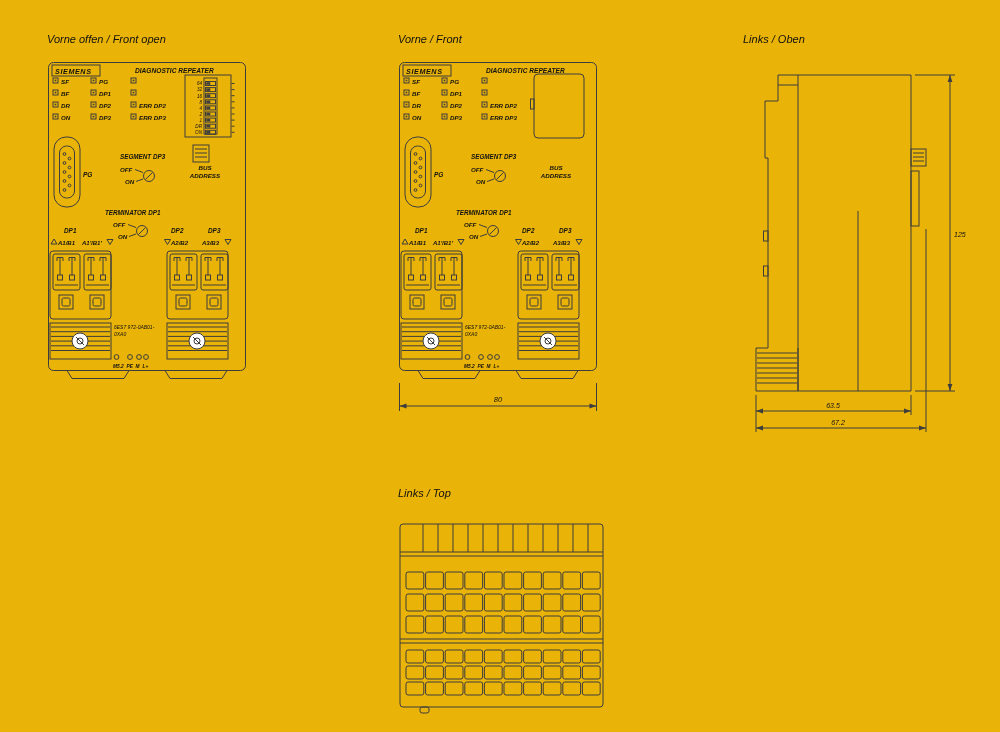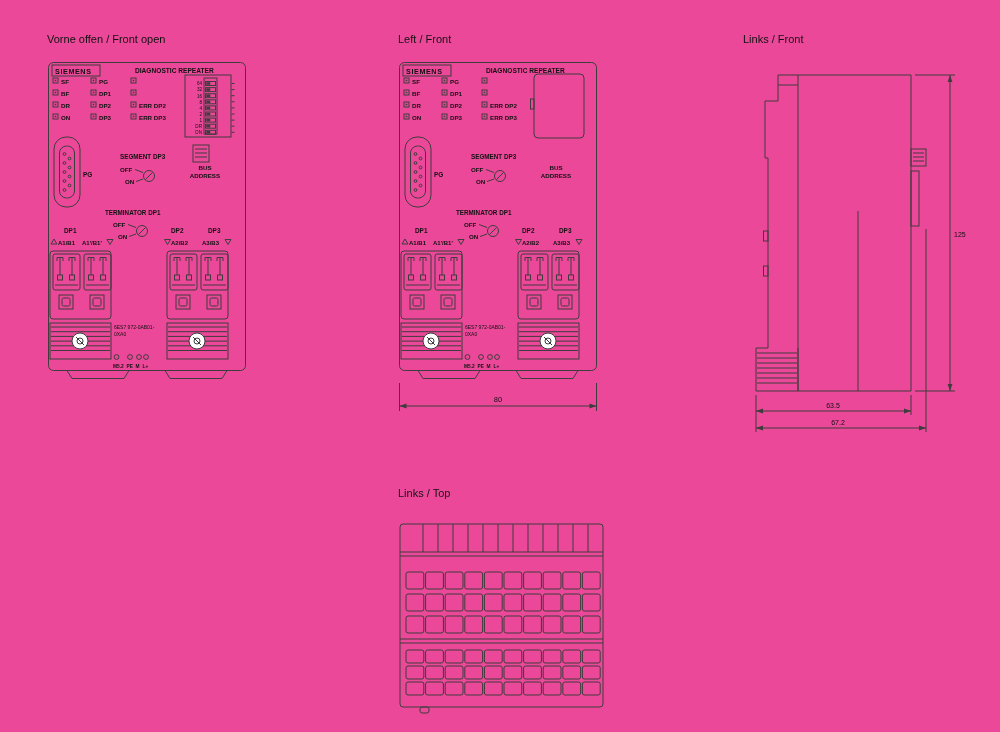--- a/index.html
+++ b/index.html
@@ -1,17 +1,17 @@
 <!DOCTYPE html>
 <html><head>
 <meta charset="utf-8">
 <style>
   html,body{margin:0;padding:0;background:#fff;}
-  #canvas{position:relative;width:1000px;height:732px;background:#ec4899;overflow:hidden;
-          font-family:"Liberation Sans",sans-serif;}
+  #canvas{position:relative;width:1000px;height:732px;background:#eab308;overflow:hidden;
+          font-family:"Liberation Sans",sans-serif;font-style:italic;}
   .view{position:absolute;}
   .vtitle{font-size:11px;font-weight:normal;color:#111;margin:0 0 16px 0;}
   svg{display:block;overflow:visible;}
   .s{stroke:#3d3d3d;fill:none;stroke-width:1;}
   .f{fill:#3d3d3d;stroke:none;}
   .w{fill:#ffffff;stroke:#3d3d3d;stroke-width:1;}
   svg text{font-family:"Liberation Sans",sans-serif;fill:#111;stroke:none;}
 </style>
 </head>
 <body>
@@ -213,21 +213,21 @@
           <text x="79.5" y="307" font-size="4.8" font-weight="bold">PE</text>
           <circle class="s" cx="92" cy="296" r="2.4"></circle>
           <text x="88.5" y="307" font-size="4.8" font-weight="bold">M</text>
           <circle class="s" cx="99" cy="296" r="2.4"></circle>
           <text x="95.5" y="307" font-size="4.8" font-weight="bold">L+</text>
         </g>
       </svg>
   </section>
 
   <section class="view" style="left:398px;top:33px">
-    <h2 class="vtitle">Left / Front</h2>
+    <h2 class="vtitle">Vorne / Front</h2>
     <svg id="svg-front" width="210" height="365" viewBox="0 0 210 365">
         <g class="">
           <rect class="s" x="1.5" y="1.5" width="197" height="308" rx="5"></rect>
           <path class="s" d="M20,309.5 l5,8 h52 l5,-8"></path>
           <path class="s" d="M118,309.5 l5,8 h52 l5,-8"></path>
           <rect class="s" x="5" y="4" width="48" height="11"></rect>
           <text x="8" y="12.5" font-size="7.2" font-weight="bold" letter-spacing="0.6">SIEMENS</text>
           <text x="88" y="12" font-size="6.6" font-weight="bold">DIAGNOSTIC REPEATER</text>
           <rect class="s" x="6" y="17" width="5" height="5"></rect>
           <rect class="f" x="7.7" y="18.7" width="1.6" height="1.6"></rect>
@@ -380,21 +380,21 @@
         <line class="s" x1="1.5" y1="322" x2="1.5" y2="350"></line>
         <line class="s" x1="198.5" y1="322" x2="198.5" y2="350"></line>
         <line class="s" x1="1.5" y1="345" x2="198.5" y2="345"></line>
         <path class="f" d="M1.5,345 l7,-2.4 v4.8 z"></path>
         <path class="f" d="M198.5,345 l-7,-2.4 v4.8 z"></path>
         <text x="100" y="341" font-size="7.5" font-weight="normal" text-anchor="middle">80</text>
       </svg>
   </section>
 
   <section class="view" style="left:743px;top:33px">
-    <h2 class="vtitle">Links / Front</h2>
+    <h2 class="vtitle">Links / Oben</h2>
     <svg id="svg-left" width="235" height="375" viewBox="0 0 235 375">
         <g class="">
           <path class="s" d="M35,14 H168 V330 H13 V287 H25 V97 H22 V40 H35 Z"></path>
           <line class="s" x1="55" y1="14" x2="55" y2="330"></line>
           <line class="s" x1="115" y1="150" x2="115" y2="330"></line>
           <line class="s" x1="35" y1="24" x2="55" y2="24"></line>
           <rect class="s" x="20.5" y="170" width="4.5" height="10"></rect>
           <rect class="s" x="20.5" y="205" width="4.5" height="10"></rect>
           <line class="s" x1="55" y1="287" x2="55" y2="330"></line>
           <line class="s" x1="14" y1="292" x2="54" y2="292"></line>

